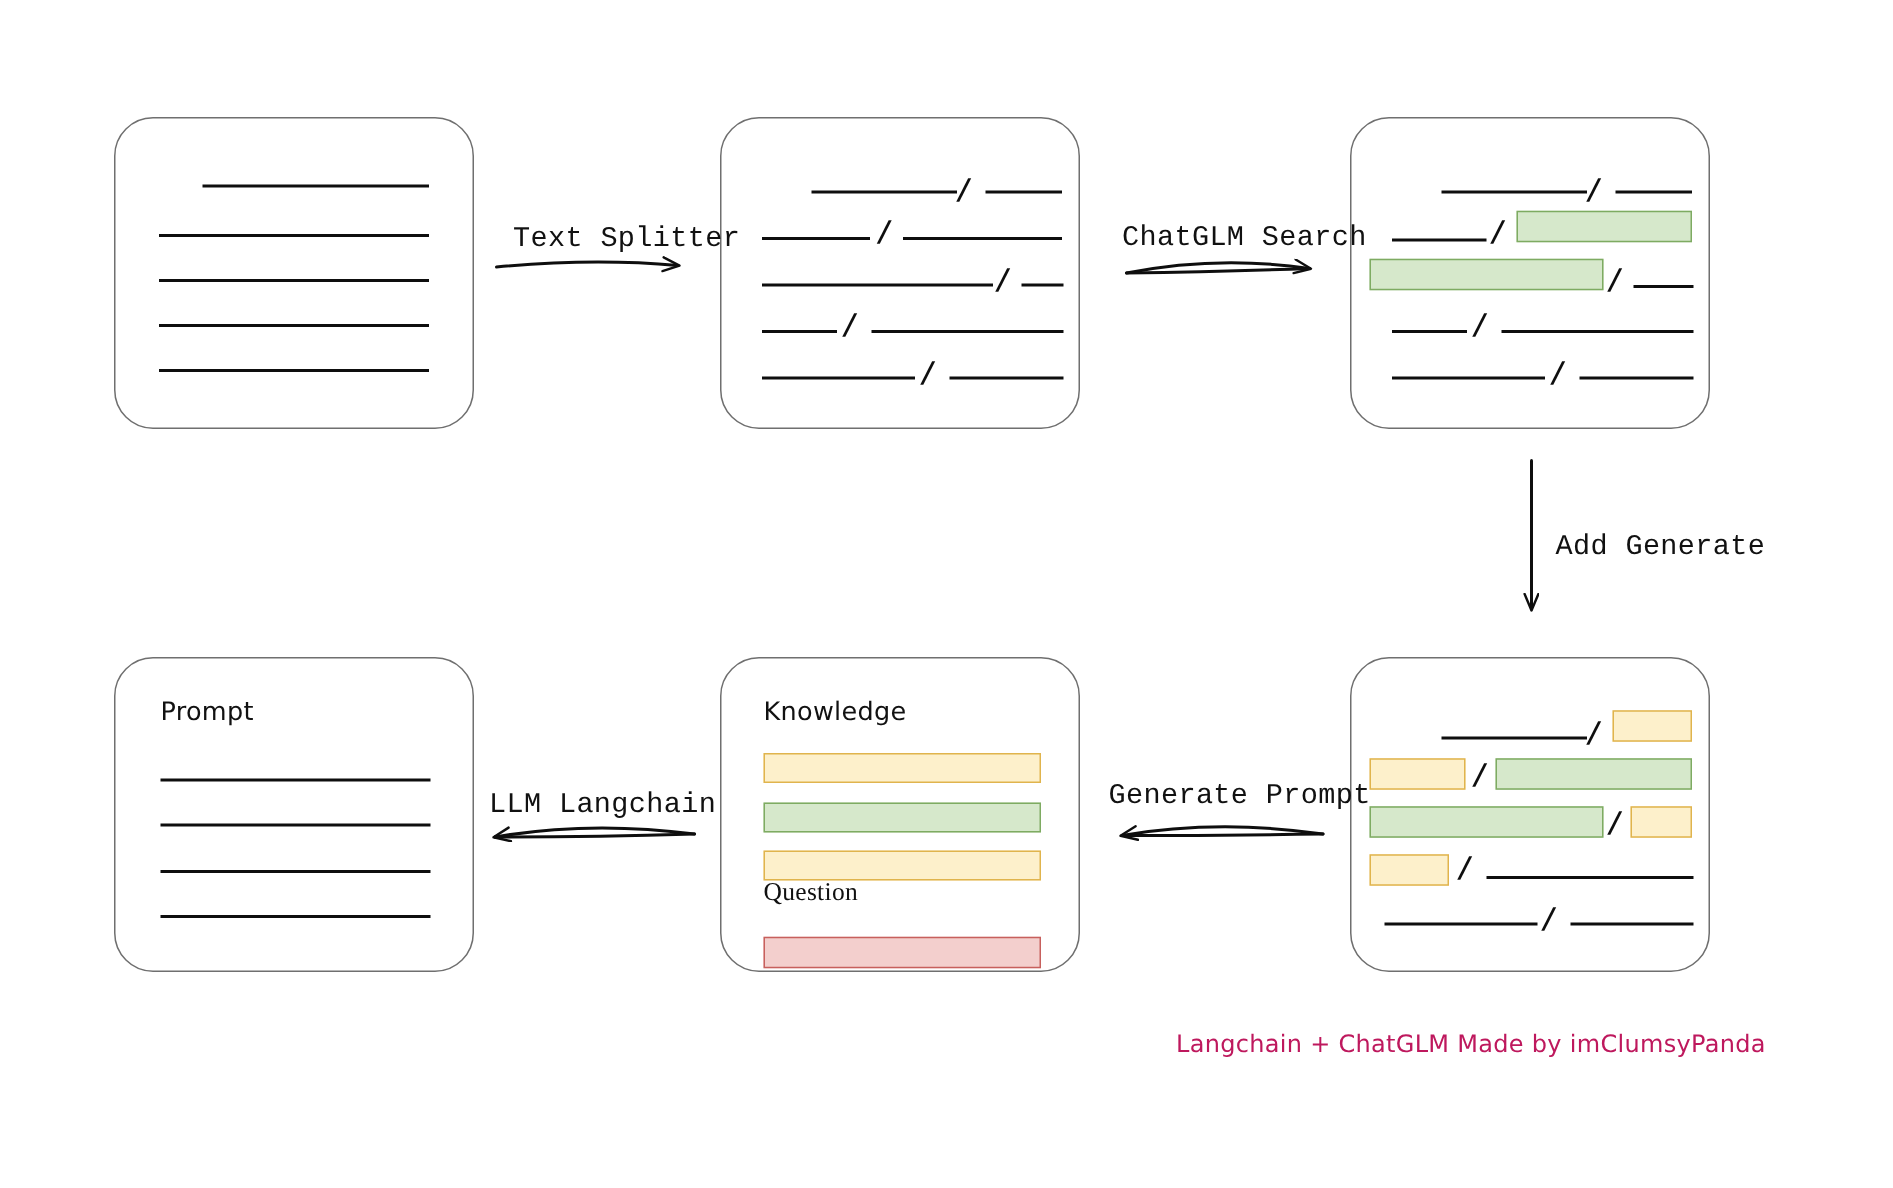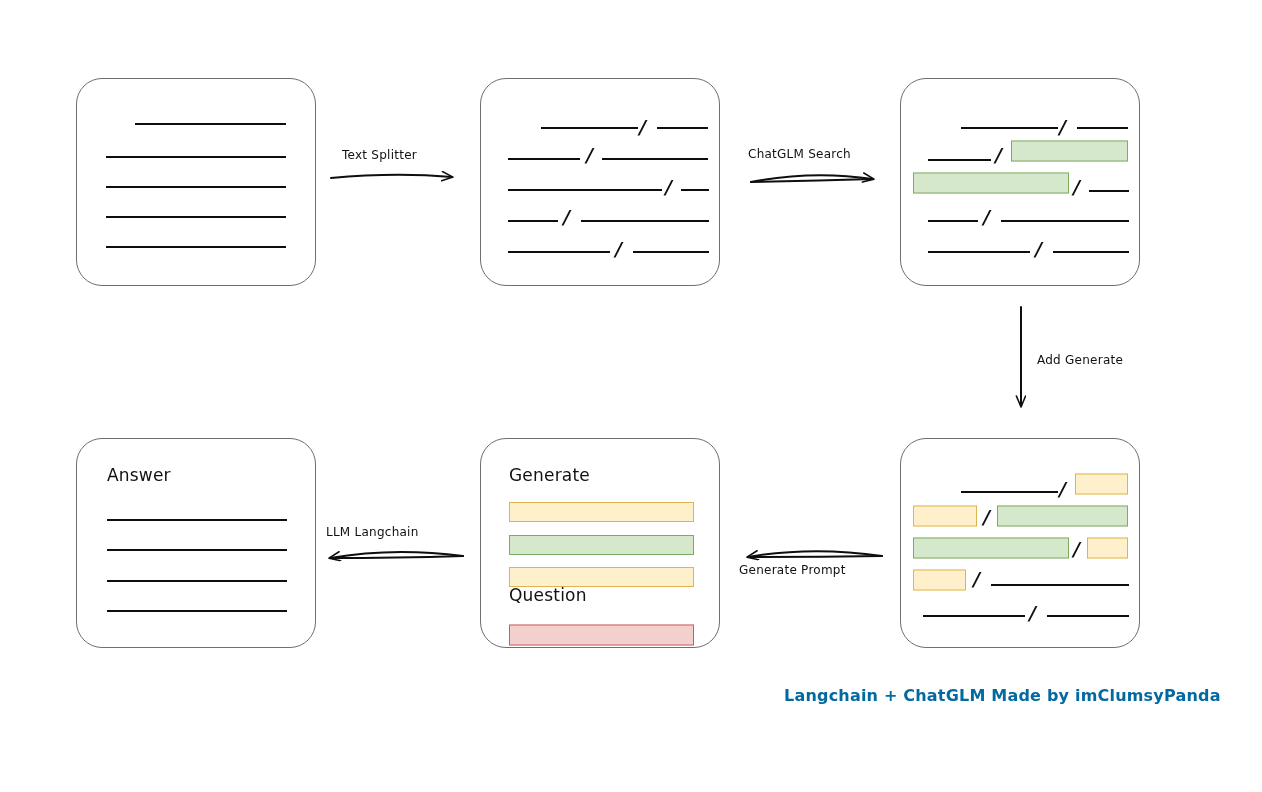--- a/index.html
+++ b/index.html
@@ -68,43 +68,43 @@
     position: absolute;
     font-size: 17px;
     letter-spacing: .2px;
     color: #111111;
     white-space: nowrap;
   }
 
   
   .edge-label {
     position: absolute;
-    font-size: 12px;
+    font-size: 19px;
     letter-spacing: .25px;
     color: #111111;
     white-space: nowrap;
+    font-family: Liberation Mono, monospace;
   }
 
   
   #connectors {
     position: absolute;
     left: 0; top: 0;
     width: 1262px;
     height: 792px;
     pointer-events: none;
   }
 
   
   .caption {
     position: absolute;
     font-size: 16px;
     letter-spacing: .2px;
-    color: #0369a1;
+    color: #be185d;
     white-space: nowrap;
-    font-weight: bold;
   }
 </style>
 </head>
 <body>
 
 <div id="stage">
 
   <svg id="connectors" viewBox="0 0 1262 792" xmlns="http://www.w3.org/2000/svg">
     <defs>
       <marker id="ah-right" markerWidth="13" markerHeight="13" refX="11" refY="5.2" orient="auto" markerUnits="userSpaceOnUse">
@@ -213,41 +213,41 @@
     <div class="chip yellow" style="left:12px;  top:141px; width:53px; height:21px;"></div>
     <div class="slash" style="left:72px;  top:140px;">/</div>
     <div class="rule" style="left:90px;  top:145px; width:138px;"></div>
 
     <div class="rule" style="left:22px;  top:176px; width:102px;"></div>
     <div class="slash" style="left:128px; top:174px;">/</div>
     <div class="rule" style="left:146px; top:176px; width:82px;"></div>
   </div>
 
   <div class="card" style="left:480px; top:438px; width:240px; height:210px;">
-    <div class="card-heading" style="left:28px; top:26px;">Generate</div>
+    <div class="card-heading" style="left:28px; top:26px;">Knowledge</div>
     <div class="chip yellow" style="left:28px; top:73px;  width:185px; height:20px;"></div>
     <div class="chip green" style="left:28px; top:106px; width:185px; height:20px;"></div>
     <div class="chip yellow" style="left:28px; top:138px; width:185px; height:20px;"></div>
-    <div class="card-heading" style="left:28px; top:146px;">Question</div>
+    <div class="card-heading" style="left:28px; top:146px;font-family:Liberation Serif, serif;">Question</div>
     <div class="chip red" style="left:28px; top:196px; width:185px; height:21px;"></div>
   </div>
 
   <div class="card" style="left:76px; top:438px; width:240px; height:210px;">
-    <div class="card-heading" style="left:30px; top:26px;">Answer</div>
+    <div class="card-heading" style="left:30px; top:26px;">Prompt</div>
     <div class="rule" style="left:30px; top:80px;  width:180px;"></div>
     <div class="rule" style="left:30px; top:110px; width:180px;"></div>
     <div class="rule" style="left:30px; top:141px; width:180px;"></div>
     <div class="rule" style="left:30px; top:171px; width:180px;"></div>
   </div>
 
   <div class="edge-label" style="left:342px; top:148px;">Text Splitter</div>
 
   <div class="edge-label" style="left:748px; top:147px;">ChatGLM Search</div>
 
   <div class="edge-label" style="left:1037px; top:353px;">Add Generate</div>
 
-  <div class="edge-label" style="left:739px; top:519px;margin-top:44px;">Generate Prompt</div>
+  <div class="edge-label" style="left:739px; top:519px;">Generate Prompt</div>
 
   <div class="edge-label" style="left:326px; top:525px;">LLM Langchain</div>
 
   <div class="caption" style="left:784px; top:686px;">Langchain + ChatGLM Made by imClumsyPanda</div>
 
 </div>
 
 </body></html>

